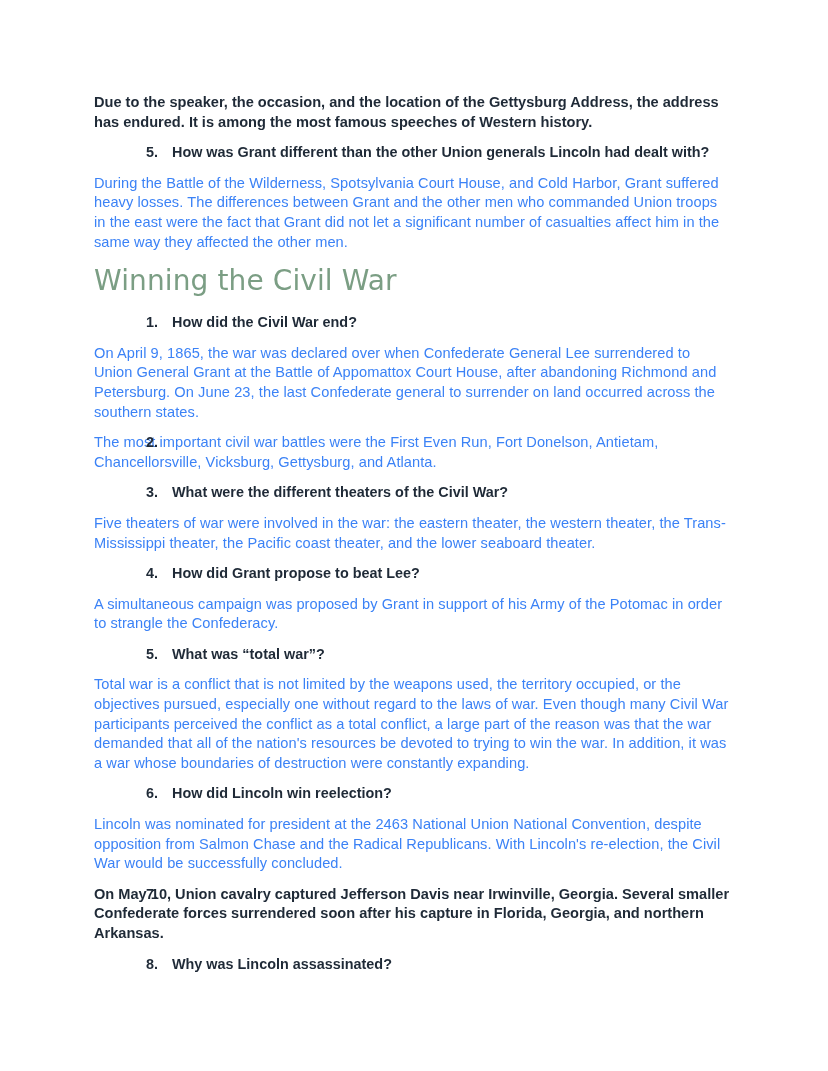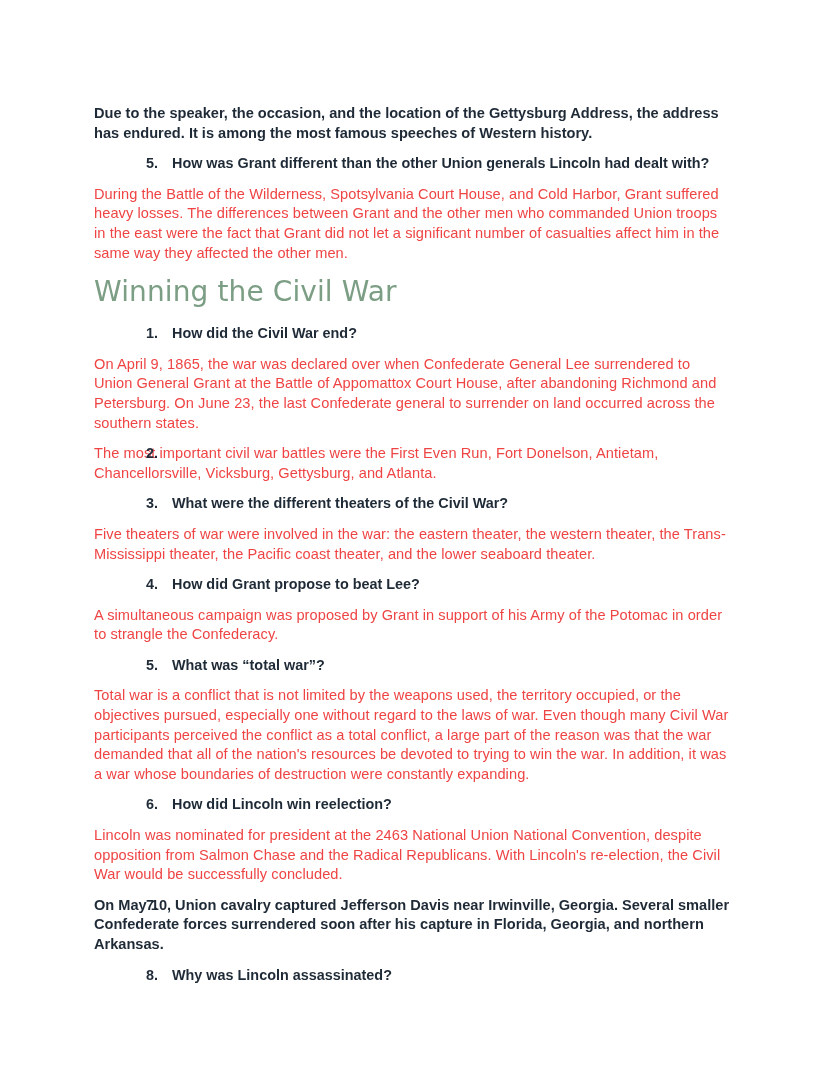--- a/index.html
+++ b/index.html
@@ -17,28 +17,28 @@
   .page {
     position: relative;
     width: 828px;
     height: 1071px;
     background: #ffffff;
     box-sizing: border-box;
   }
   .content {
     position: absolute;
     left: 94px;
-    top: 104px;
+    top: 93px;
     width: 638px;
   }
   p.body {
     margin: 0 0 11px 0;
     font-size: 14.6px;
     line-height: 19.6px;
-    color: #ef4444;
+    color: #3b82f6;
     letter-spacing: 0.005em;
     text-align: left;
   }
   p.body.strong {
     font-weight: bold;
     color: #1f2a37;
     letter-spacing: 0;
   }
   h2.section-heading {
     margin: 14px 0 17px 0;

